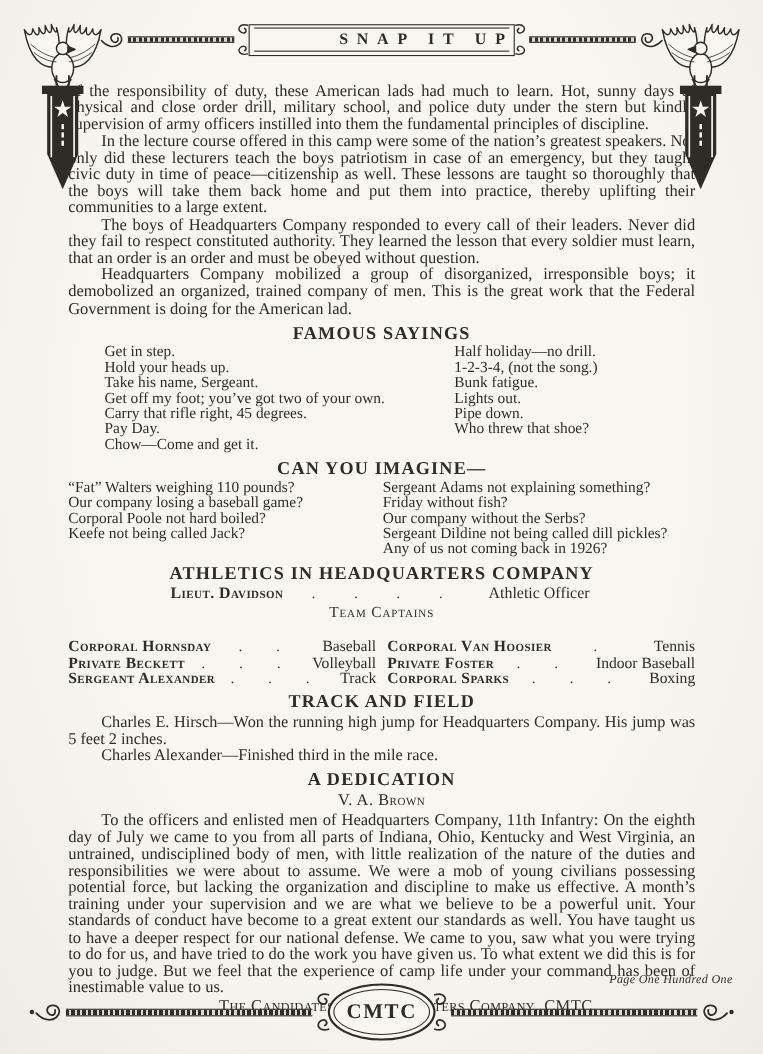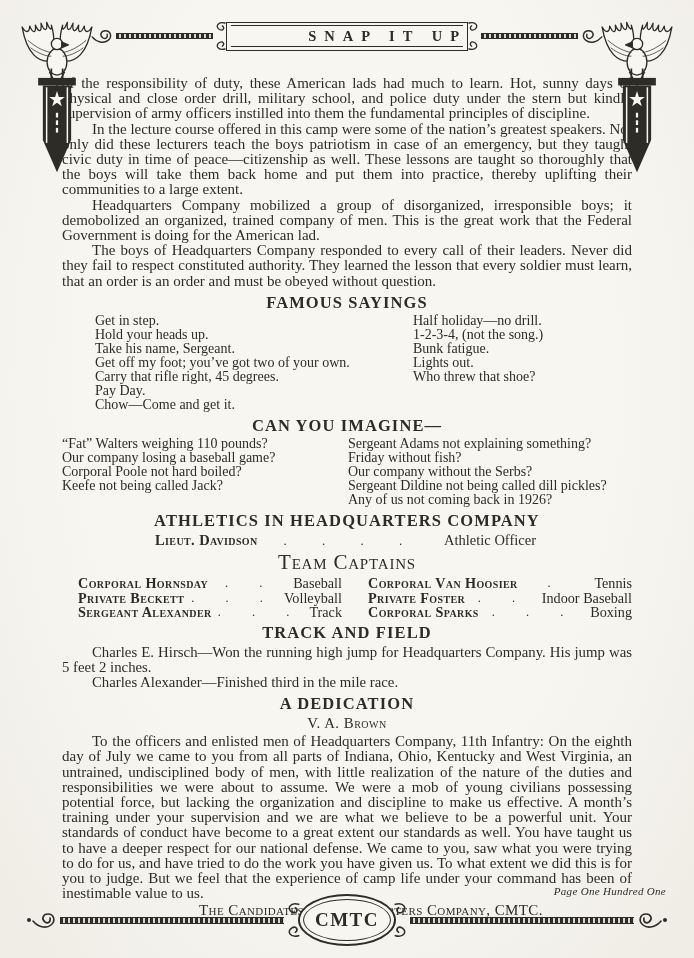--- a/index.html
+++ b/index.html
@@ -31,23 +31,23 @@
   p.tight{font-size:14.8px;line-height:15px;}
   .sect{font-size:16.5px;letter-spacing:1.1px;text-align:center;margin:4px 0 1.5px;font-weight:700;}
   .cols{display:grid;font-size:14px;line-height:13.9px;}
   .fs-cols{grid-template-columns:351px 1fr;}
   .fs-left{padding-left:33px;}
   .cyi-cols{grid-template-columns:286px 1fr;}
   .item{white-space:nowrap;}
   .sc{font-variant:small-caps;letter-spacing:.4px;}
   .officer{display:flex;align-items:baseline;margin:1px 96px 1px 93px;font-size:14.5px;}
   .leaders{flex:1;text-align:center;letter-spacing:16px;white-space:nowrap;overflow:hidden;font-size:13px;}
-  .subsect{font-variant:small-caps;text-align:center;font-size:21px;letter-spacing:.8px;margin:1px 0 1px;font-weight:400;}
+  .subsect{font-variant:small-caps;text-align:center;font-size:14px;letter-spacing:.8px;margin:1px 0 15px;font-weight:400;}
   .captains{display:grid;grid-template-columns:1fr 1fr;column-gap:10px;font-size:14.2px;line-height:14.3px;}
-  .crow{display:flex;align-items:flex-start;margin-left:16px;}
+  .crow{display:flex;align-items:flex-start;}
   .cdots{flex:1;text-align:center;letter-spacing:14px;white-space:nowrap;overflow:hidden;font-size:12.5px;}
   .cname{white-space:nowrap;font-weight:bold;}
   .csport{white-space:nowrap;}
   .author{text-align:center;font-variant:small-caps;font-size:14.8px;letter-spacing:.5px;margin:0 0 2px;}
   .ded-body{font-size:14.8px;line-height:15.1px;}
   .sig{font-variant:small-caps;text-align:center;font-size:15px;letter-spacing:.4px;padding-left:48px;margin-top:1px;}
   
   .page-num{position:absolute;right:28px;top:885px;font-style:italic;font-size:11px;letter-spacing:.3px;z-index:2;}
   .footer-rule{position:absolute;left:26px;right:26px;bottom:12px;height:52px;
                display:flex;align-items:center;justify-content:center;z-index:2;}
@@ -139,39 +139,40 @@
     <div class="bar"></div>
     <svg class="curl flip" viewBox="0 0 34 26" width="30" height="24">
       <circle cx="3" cy="13" r="2" fill="#2e2c27"></circle>
       <path d="M7,14 C12,20 20,22 25,18 C30,14 28,7 22,7 C17,7 15,12 19,15 C22,17 25,15 24,11" fill="none" stroke="#2e2c27" stroke-width="1.6" stroke-linecap="round"></path>
     </svg>
   </div>
 
   <div class="main">
     <p class="body first">of the responsibility of duty, these American lads had much to learn.  Hot, sunny days of physical and close order drill, military school, and police duty under the stern but kindly supervision of army officers instilled into them the fundamental principles of discipline.</p>
     <p class="body">In the lecture course offered in this camp were some of the nation’s greatest speakers. Not only did these lecturers teach the boys patriotism in case of an emergency, but they taught civic duty in time of peace—citizenship as well.  These lessons are taught so thoroughly that the boys will take them back home and put them into practice, thereby uplifting their communities to a large extent.</p>
+    <p class="body">The boys of Headquarters Company responded to every call of their leaders.  Never did they fail to respect constituted authority.  They learned the lesson that every soldier must learn, that an order is an order and must be obeyed without question.</p>
     <p class="body">Headquarters Company mobilized a group of disorganized, irresponsible boys; it demobolized an organized, trained company of men.  This is the great work that the Federal Government is doing for the American lad.</p>
-    <p class="body">The boys of Headquarters Company responded to every call of their leaders.  Never did they fail to respect constituted authority.  They learned the lesson that every soldier must learn, that an order is an order and must be obeyed without question.</p>
 
     <h2 class="sect">FAMOUS SAYINGS</h2>
     <div class="cols fs-cols">
       <div class="fs-left">
         <div class="item">Get in step.</div>
         <div class="item">Hold your heads up.</div>
         <div class="item">Take his name, Sergeant.</div>
         <div class="item">Get off my foot; you’ve got two of your own.</div>
         <div class="item">Carry that rifle right, 45 degrees.</div>
         <div class="item">Pay Day.</div>
         <div class="item">Chow—Come and get it.</div>
       </div>
       <div>
         <div class="item">Half holiday—no drill.</div>
         <div class="item">1-2-3-4, (not the song.)</div>
         <div class="item">Bunk fatigue.</div>
         <div class="item">Lights out.</div>
+        <div class="item">Pipe down.</div>
         <div class="item">Who threw that shoe?</div>
       </div>
     </div>
 
     <h2 class="sect">CAN YOU IMAGINE—</h2>
     <div class="cols cyi-cols">
       <div>
         <div class="item">“Fat” Walters weighing 110 pounds?</div>
         <div class="item">Our company losing a baseball game?</div>
         <div class="item">Corporal Poole not hard boiled?</div>

